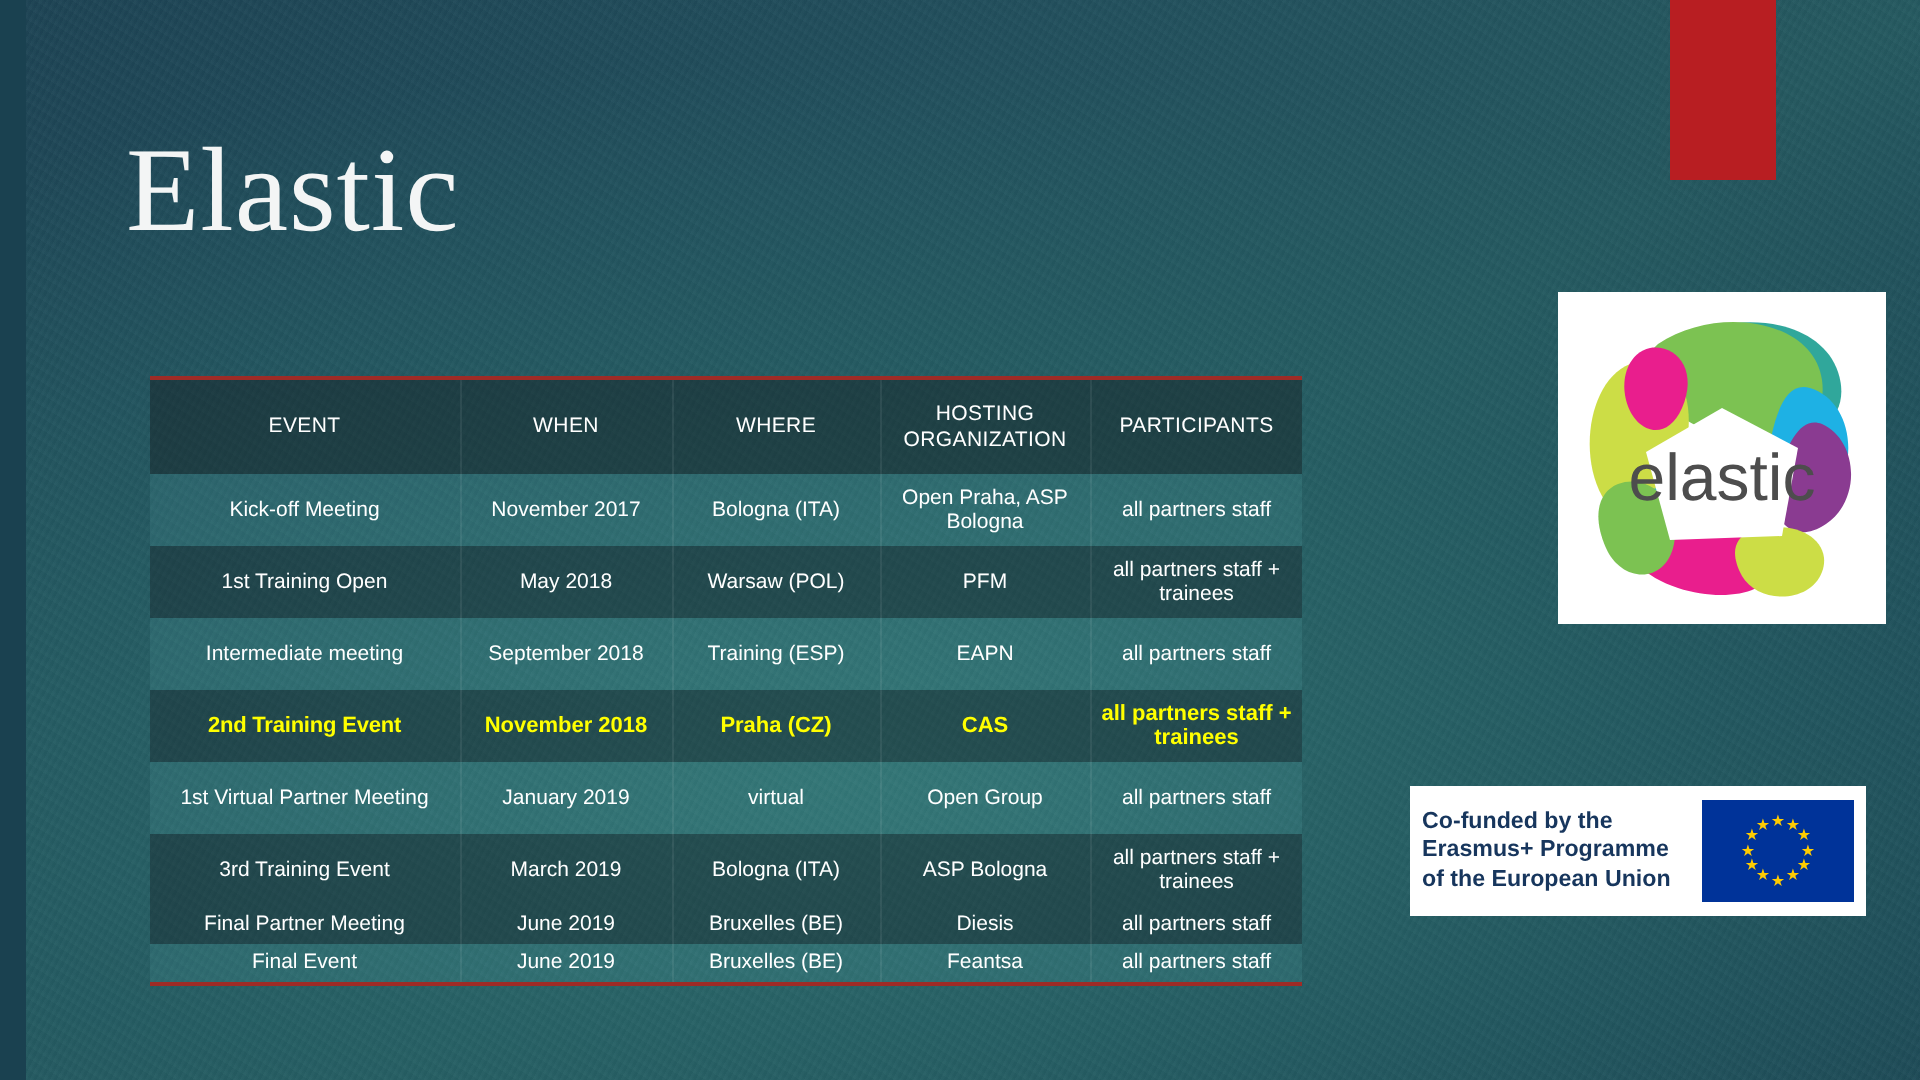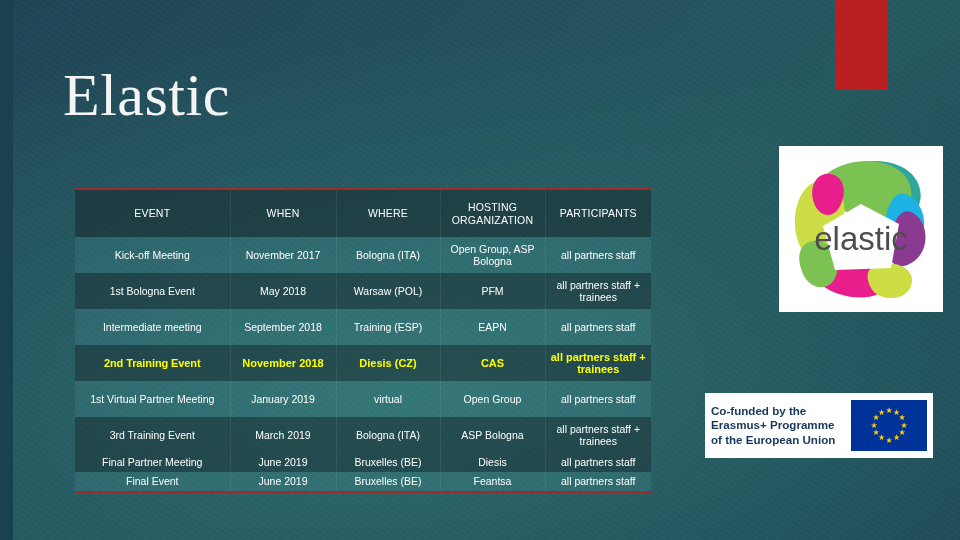--- a/index.html
+++ b/index.html
@@ -174,41 +174,41 @@
         <th>WHERE</th>
         <th>HOSTING ORGANIZATION</th>
         <th>PARTICIPANTS</th>
       </tr>
     </thead>
     <tbody id="schedule-body">
         <tr class="shade-light tall">
           <td>Kick-off Meeting</td>
           <td>November 2017</td>
           <td>Bologna (ITA)</td>
-          <td>Open Group, ASP Bologna</td>
+          <td>Open Praha, ASP Bologna</td>
           <td>all partners staff</td>
         </tr>
         <tr class="shade-dark tall">
-          <td>1st Bologna Event</td>
+          <td>1st Training Open</td>
           <td>May 2018</td>
           <td>Warsaw (POL)</td>
           <td>PFM</td>
           <td>all partners staff + trainees</td>
         </tr>
         <tr class="shade-light tall">
           <td>Intermediate meeting</td>
           <td>September 2018</td>
           <td>Training (ESP)</td>
           <td>EAPN</td>
           <td>all partners staff</td>
         </tr>
         <tr class="shade-dark tall highlight">
           <td>2nd Training Event</td>
           <td>November 2018</td>
-          <td>Diesis (CZ)</td>
+          <td>Praha (CZ)</td>
           <td>CAS</td>
           <td>all partners staff + trainees</td>
         </tr>
         <tr class="shade-light tall">
           <td>1st Virtual Partner Meeting</td>
           <td>January 2019</td>
           <td>virtual</td>
           <td>Open Group</td>
           <td>all partners staff</td>
         </tr>

